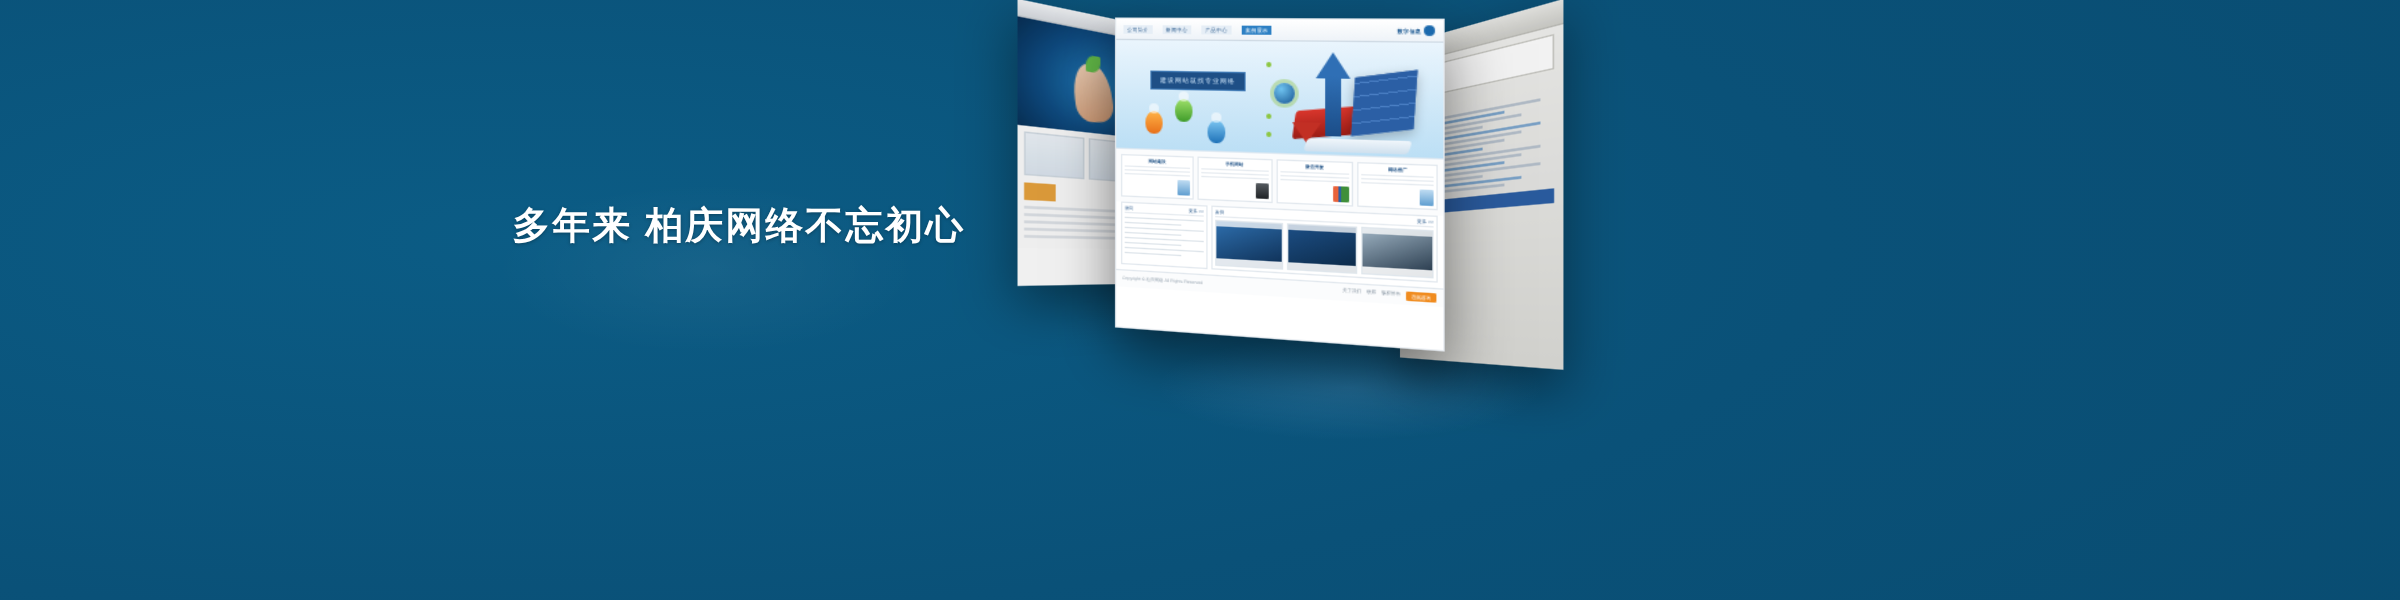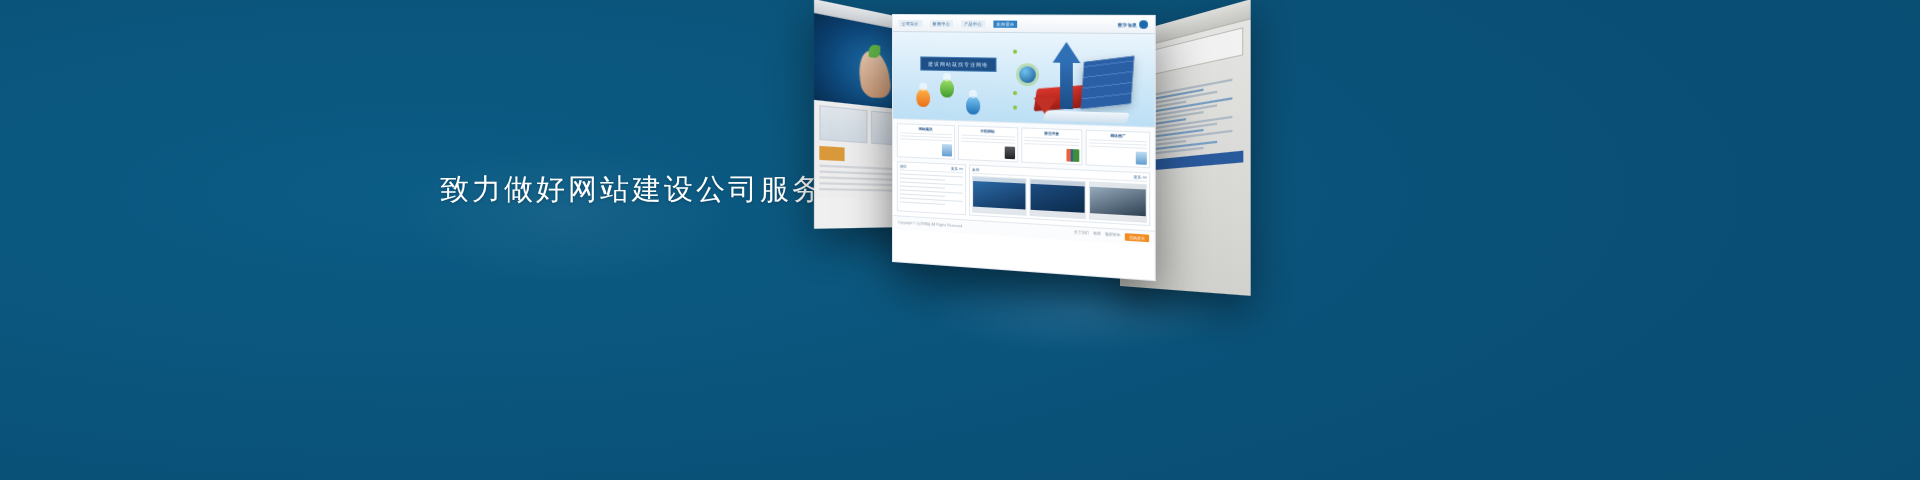--- a/index.html
+++ b/index.html
@@ -522,21 +522,21 @@
   }
 </style>
 </head>
 <body>
 
 <div class="banner">
 
   <div class="slogan-glow"></div>
 
   <div class="slogan">
-    <div class="slogan-line2">致力做好网站建设公司服务</div>
+    <div class="slogan-line1">多年来 柏庆网络不忘初心</div>
   </div>
 
   <div class="ground"></div>
 
   <div class="stage">
 
     <div class="mock mock-left">
       <div class="ml-chrome"></div>
       <div class="ml-hero">
         <div class="ml-hand"></div>

